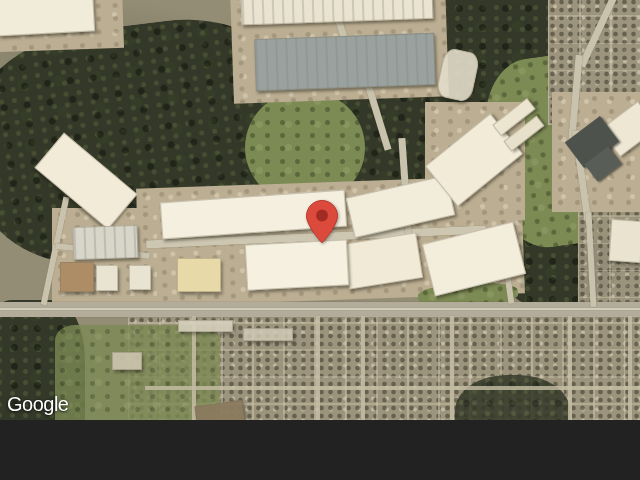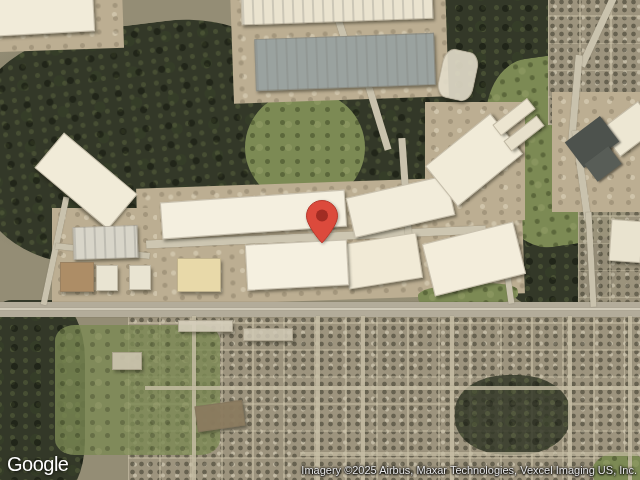--- a/index.html
+++ b/index.html
@@ -1,17 +1,17 @@
 <!DOCTYPE html>
 <html><head>
 <meta charset="utf-8">
 <style>
   html,body{margin:0;padding:0;background:#222;}
   .map{
-    position:relative; width:640px; height:480px; overflow:hidden;
+    position:relative; width:640px; height:420px; overflow:hidden;
     background:#948d75; font-family:"Liberation Sans",sans-serif;
     background-image:
       radial-gradient(260px 180px at 18% 30%, rgba(52,58,38,.45), transparent 70%),
       radial-gradient(300px 200px at 60% 25%, rgba(60,66,44,.35), transparent 70%),
       radial-gradient(220px 160px at 85% 55%, rgba(120,130,85,.30), transparent 70%);
   }
   .feat{position:absolute;}
   
   .tex-dark{
     background-color:#333828;
@@ -145,14 +145,13 @@
       <div class="feat building" style="left: 112px; top: 352px; width: 30px; height: 18px; background-color: rgb(205, 197, 176); opacity: 0.9;"></div>
     </div>
 
   <svg class="pin" id="pin" width="34" height="46" viewBox="0 0 34 46" xmlns="http://www.w3.org/2000/svg" style="left: 305px; top: 199px;">
     <path d="M17 1.5 C8.5 1.5 1.5 8.4 1.5 16.9 c0 10.2 15.5 27.1 15.5 27.1 s15.5 -16.9 15.5 -27.1 C32.5 8.4 25.5 1.5 17 1.5 Z" stroke="#b73a2e" stroke-width="1" fill="#DC4A3C"></path>
     <circle cx="17" cy="16.5" r="6" fill="#A12C23"></circle>
   </svg>
 
   <div class="google-logo">Google</div>
 
-  <div class="attribution">Imagery ©2025 Airbus, Maxar Technologies, Vexcel Imaging US, Inc.</div>
 </div>
 
 </body></html>

